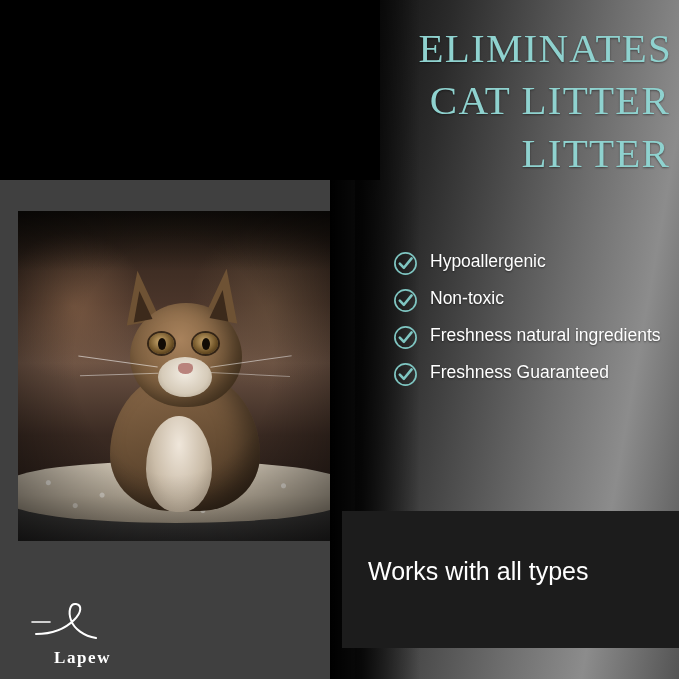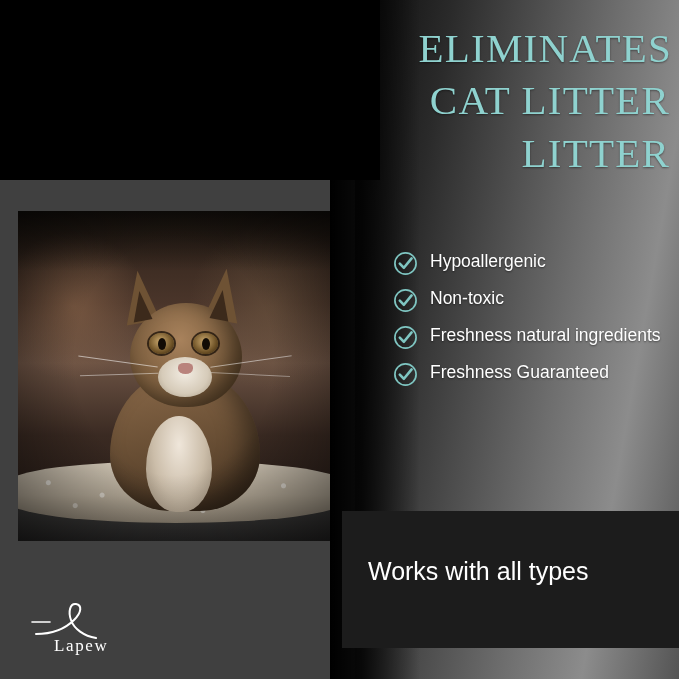--- a/index.html
+++ b/index.html
@@ -257,25 +257,26 @@
   #logo-mark {
     position: absolute;
     left: 0;
     top: 0;
     width: 110px;
     height: 46px;
   }
   #logo-text {
     position: absolute;
     left: 24px;
-    top: 36px;
+    top: 48px;
     color: #ffffff;
     font-family: "Liberation Serif", serif;
     font-size: 17px;
     letter-spacing: 1.6px;
+    font-weight: bold;
   }
 </style>
 </head>
 <body>
 
 <div id="ad">
 
   <div id="right-panel"></div>
   <div id="right-panel-fade"></div>
   <div id="top-dark"></div>

